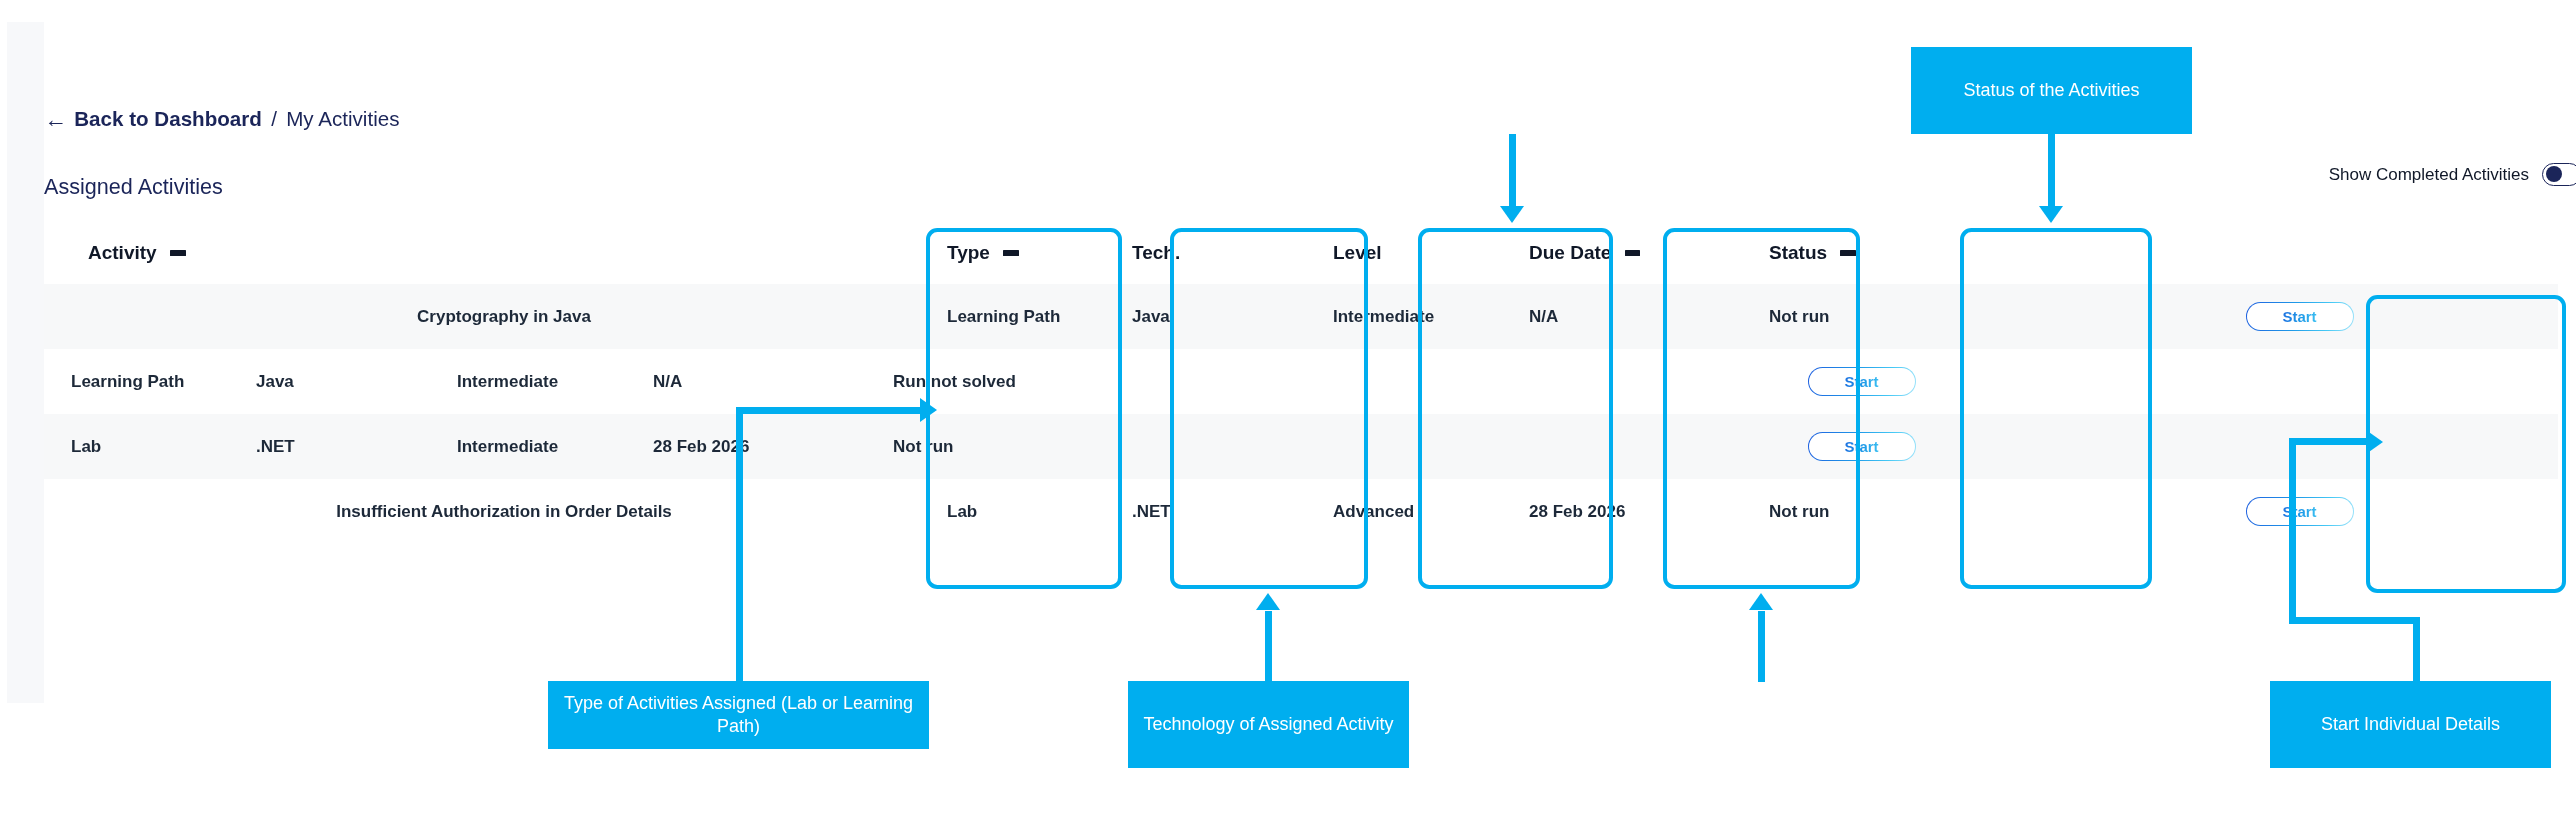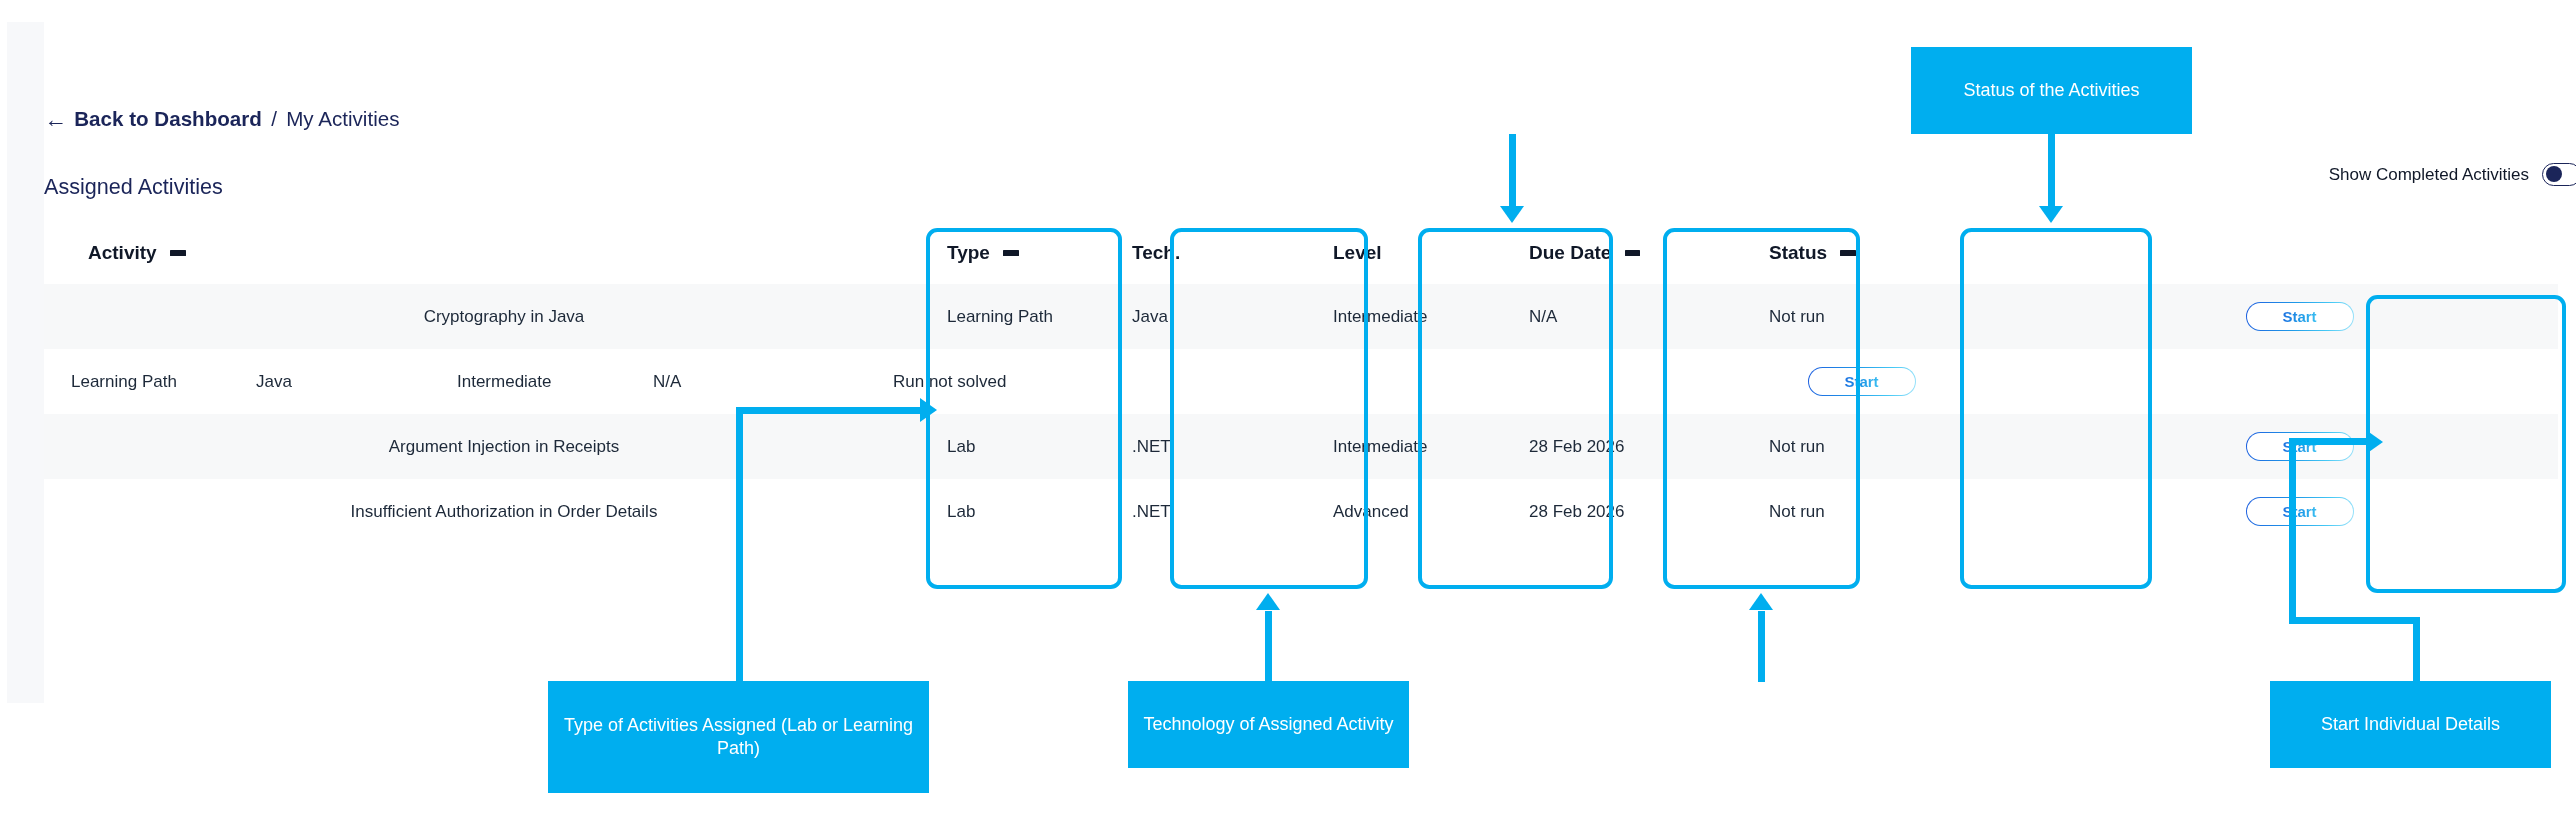--- a/index.html
+++ b/index.html
@@ -58,21 +58,21 @@
   .t-head{height:62px;}
   .t-row.alt{background:#f7f8f9;}
   .c-activity{width:876px;padding-left:44px;box-sizing:border-box;text-align:center;}
   .c-type    {width:185px;padding-left:27px;box-sizing:border-box;}
   .c-tech    {width:201px;padding-left:27px;box-sizing:border-box;}
   .c-level   {width:196px;padding-left:27px;box-sizing:border-box;}
   .c-due     {width:240px;padding-left:27px;box-sizing:border-box;}
   .c-status  {width:299px;padding-left:27px;box-sizing:border-box;}
   .c-action  {flex:1;display:flex;justify-content:center;align-items:center;}
   .t-head .cell{font-weight:bold;font-size:19px;color:#101828;display:flex;align-items:center;gap:13.4px;}
-  .t-body .cell{font-size:17px;color:#1d2939;}
+  .t-body .cell{font-size:17px;color:#1d2939;font-weight:bold;}
   .sort-icon{display:inline-block;width:15.5px;height:5.7px;background:#101828;border-radius:0.5px;}
 
   .start-btn{
     width:108px;height:29px;border-radius:15.5px;
     background:#ffffff;
     display:flex;align-items:center;justify-content:center;
     font-size:15px;font-weight:bold;
     color:#1788e0;
     position:relative;
     box-sizing:border-box;
@@ -198,21 +198,20 @@
       <div class="c-due"><span class="cell">N/A</span></div>
       <div class="c-status"><span class="cell">Run not solved</span></div>
       <div class="c-action">
           <div class="start-btn">
             <span>Start</span>
           </div>
         </div>
     </div>
 
     <div class="t-row alt">
-      <div class="c-activity"><span class="cell">Argument Injection in Receipts</span></div>
       <div class="c-type"><span class="cell">Lab</span></div>
       <div class="c-tech"><span class="cell">.NET</span></div>
       <div class="c-level"><span class="cell">Intermediate</span></div>
       <div class="c-due"><span class="cell">28 Feb 2026</span></div>
       <div class="c-status"><span class="cell">Not run</span></div>
       <div class="c-action">
           <div class="start-btn">
             <span>Start</span>
           </div>
         </div>
@@ -244,21 +243,21 @@
   <div class="hl-box" style="left:1960px;top:228px;width:192px;height:361px;"></div>
   <div class="hl-box" style="left:2366px;top:295px;width:200px;height:298px;"></div>
 
   <div class="conn" style="left:1509px;top:134px;width:6.7px;height:74px;"></div>
   <div class="arrow-down" style="left:1500px;top:206px;"></div>
 
   <div class="ann-box" style="left:1911px;top:47px;width:281px;height:87px;">Status of the Activities</div>
   <div class="conn" style="left:2048px;top:134px;width:6.7px;height:74px;"></div>
   <div class="arrow-down" style="left:2039px;top:206px;"></div>
 
-  <div class="ann-box" style="left:548px;top:681px;width:381px;height:112px;">Type of Activities Assigned (Lab or Learning Path)</div>
+  <div class="ann-box" style="left:548px;top:681px;width:381px;height:68px;">Type of Activities Assigned (Lab or Learning Path)</div>
   <div class="conn" style="left:736px;top:407px;width:6.7px;height:274px;"></div>
   <div class="conn" style="left:736px;top:407px;width:184px;height:6.7px;"></div>
   <div class="arrow-right" style="left:920px;top:398px;"></div>
 
   <div class="ann-box" style="left:1128px;top:681px;width:281px;height:87px;">Technology of Assigned Activity</div>
   <div class="conn" style="left:1265px;top:611px;width:6.7px;height:71px;"></div>
   <div class="arrow-up" style="left:1256px;top:593px;"></div>
 
   <div class="conn" style="left:1758px;top:611px;width:6.7px;height:71px;"></div>
   <div class="arrow-up" style="left:1749px;top:593px;"></div>

